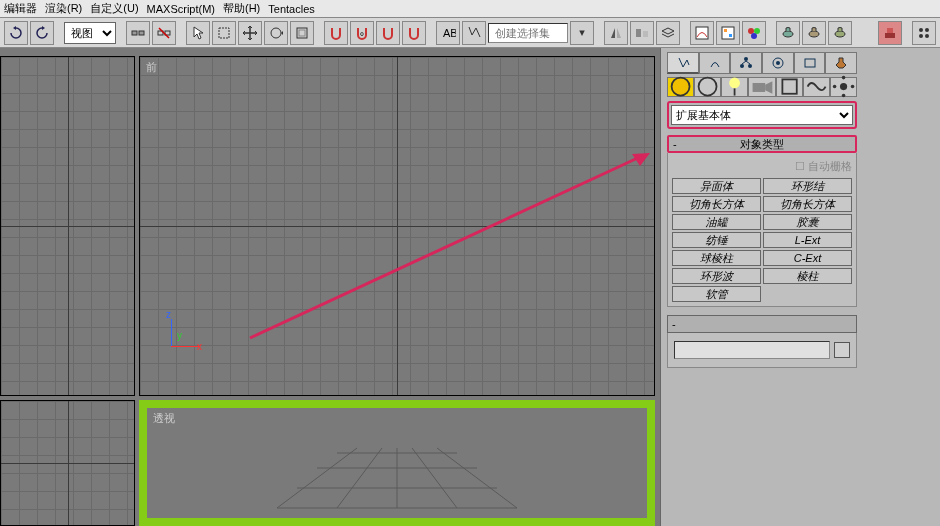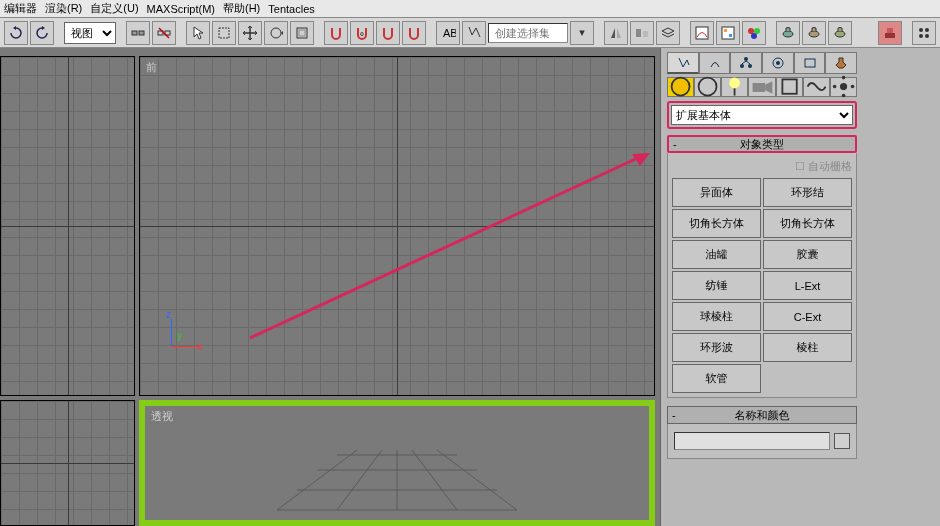--- a/index.html
+++ b/index.html
@@ -13,21 +13,21 @@
 .tbtn svg { width: 16px; height: 16px; }
 .tsep { width: 6px; }
 .tsel { height: 22px; width: 52px; background: #fff; border: 1px solid #666; font-size: 11px; padding: 0 2px; }
 .tinput { height: 20px; width: 80px; background: #fff; border: 1px inset #888; font-size: 11px; padding: 0 6px; }
 
 .workspace { position: absolute; left: 0; top: 48px; right: 280px; bottom: 0; background: #7a7a7a; }
 .viewport { position: absolute; background: #7a7a7a; border: 1px solid #000; }
 .viewport.topright { left: 139px; top: 8px; right: 5px; height: 340px; }
 .viewport.topleft { left: 0; top: 8px; width: 135px; height: 340px; }
 .viewport.botleft { left: 0; top: 352px; width: 135px; bottom: 0; }
-.viewport.botright { left: 139px; top: 352px; right: 5px; bottom: 0; border: 6px solid #84cc16; }
+.viewport.botright { left: 139px; top: 352px; right: 5px; bottom: 0; border: 8px solid #84cc16; }
 .vplabel { position: absolute; left: 6px; top: 3px; color: #ccc; font-size: 11px; }
 .grid-bg {
   background-image:
     linear-gradient(#6a6a6a 1px, transparent 1px),
     linear-gradient(90deg, #6a6a6a 1px, transparent 1px);
   background-size: 18px 18px;
 }
 .grid-cross-v { position: absolute; left: 50%; top: 0; bottom: 0; width: 1px; background: #3a3a3a; }
 .grid-cross-h { position: absolute; top: 50%; left: 0; right: 0; height: 1px; background: #3a3a3a; }
 
@@ -55,21 +55,21 @@
 .dd { width: 100%; height: 20px; background: #fff; border: 1px solid #666; font-size: 11px; }
 
 .rollout-head { background: #b0b0b0; border: 1px solid #666; height: 18px; display: flex; align-items: center; position: relative; }
 .rollout-head .dash { position: absolute; left: 4px; }
 .rollout-head .ttl { flex: 1; text-align: center; }
 .rollout-head.hl { border: 2px solid #d6265b; border-radius: 2px; }
 
 .rollout-body { background: #c0c0c0; border: 1px solid #888; border-top: none; padding: 4px; }
 .autogrid-row { text-align: right; color: #888; padding: 2px 0 4px; font-size: 11px; }
 .btn-grid { display: grid; grid-template-columns: 1fr 1fr; gap: 2px; }
-.obtn { background: #c8c8c8; border: 1px solid #666; height: 29px; display: flex; align-items: center; justify-content: center; font-size: 11px; }
+.obtn { background: #c8c8c8; border: 1px solid #666; height: 16px; display: flex; align-items: center; justify-content: center; font-size: 11px; font-style: italic; }
 .obtn.single { grid-column: 1 / 2; text-align: right; }
 
 .name-row { display: flex; gap: 4px; padding: 4px 2px; align-items: center; }
 .name-row input { flex: 1; height: 18px; background: #e0e0e0; border: 1px inset #888; }
 .swatch { width: 16px; height: 16px; background: #d0d0d0; border: 1px solid #555; }
 
 .perspective-grid { position: absolute; left: 50%; bottom: 0; transform: translateX(-50%); }
 </style>
 </head>
 <body>
@@ -406,21 +406,20 @@
       <div class="obtn">环形波</div>
       <div class="obtn">棱柱</div>
       <div class="obtn single">软管</div>
     </div>
   </div>
 
   <div style="height:8px"></div>
 
   <div class="rollout-head">
     <span class="dash">-</span>
-    <span class="ttl">名称和颜色</span>
   </div>
   <div class="rollout-body">
     <div class="name-row">
       <input type="text" style="">
       <div class="swatch"></div>
     </div>
   </div>
  </div>
 </div>
 

